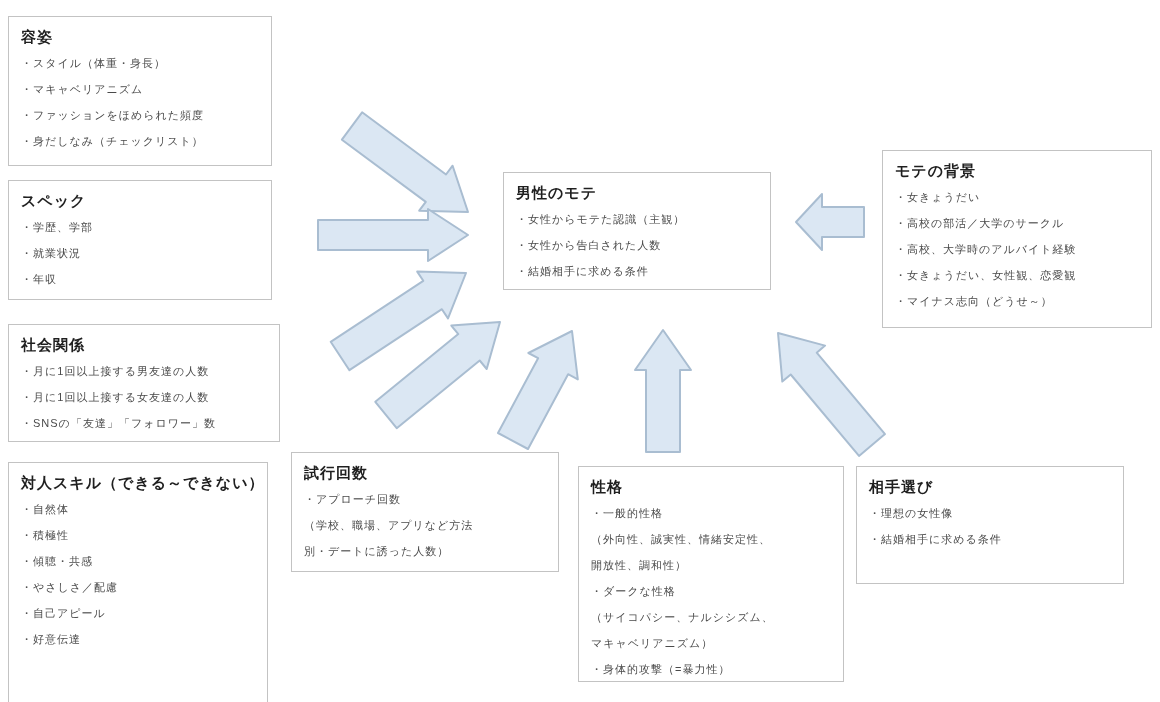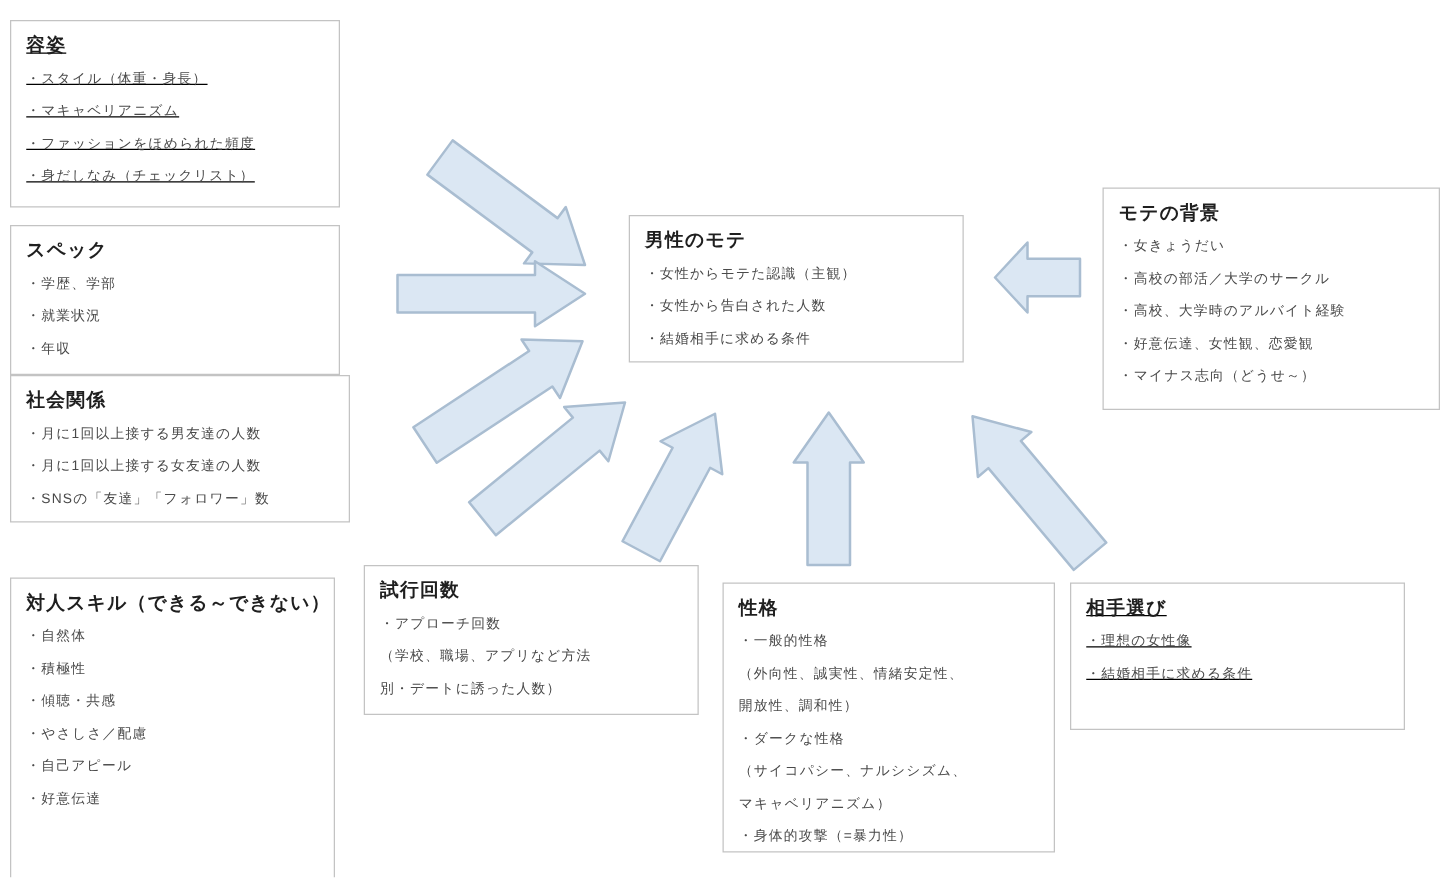--- a/index.html
+++ b/index.html
@@ -54,40 +54,40 @@
     <polygon class="arrow" points="341.9,139.7 425.8,201.9 419.2,210.7 468,212 452.6,165.7 446,174.5 362.1,112.3"></polygon>
     <polygon class="arrow" points="318,220 428,220 428,209 468,235 428,261 428,250 318,250"></polygon>
     <polygon class="arrow" points="349.4,370.2 441.9,309.2 448,318.4 466,273 417.2,271.6 423.3,280.8 330.7,341.8"></polygon>
     <polygon class="arrow" points="396.7,428.2 479.7,360.5 486.7,369 500,322 451.3,325.6 458.3,334.1 375.3,401.8"></polygon>
     <polygon class="arrow" points="528,449 568.1,374.2 577.8,379.4 572,331 528.4,353 538.1,358.2 498,433"></polygon>
     <polygon class="arrow" points="680,452 680,370 691,370 663,330 635,370 646,370 646,452"></polygon>
     <polygon class="arrow" points="885,434.1 816.7,352.7 825.1,345.6 778,333 782.3,381.6 790.7,374.5 859,455.9"></polygon>
     <polygon class="arrow" points="864,207 822,207 822,194 796,222 822,250 822,237 864,237"></polygon>
   </svg>
 
-  <div class="box" style="left:8px; top:16px; width:264px; height:150px;text-decoration:underline;">
+  <div class="box" style="left:8px; top:16px; width:264px; height:150px;">
     <div class="box-title">容姿</div>
     <div class="box-items">
         <div class="line">・スタイル（体重・身長）</div>
         <div class="line">・マキャベリアニズム</div>
         <div class="line">・ファッションをほめられた頻度</div>
         <div class="line">・身だしなみ（チェックリスト）</div>
       </div>
   </div>
 
   <div class="box" style="left:8px; top:180px; width:264px; height:120px;">
     <div class="box-title">スペック</div>
     <div class="box-items">
         <div class="line">・学歴、学部</div>
         <div class="line">・就業状況</div>
         <div class="line">・年収</div>
       </div>
   </div>
 
-  <div class="box" style="left:8px; top:300px; width:272px; height:118px;">
+  <div class="box" style="left:8px; top:324px; width:272px; height:118px;">
     <div class="box-title">社会関係</div>
     <div class="box-items">
         <div class="line">・月に1回以上接する男友達の人数</div>
         <div class="line">・月に1回以上接する女友達の人数</div>
         <div class="line">・SNSの「友達」「フォロワー」数</div>
       </div>
   </div>
 
   <div class="box" style="left:8px; top:462px; width:260px; height:264px;">
     <div class="box-title">対人スキル（できる～できない）</div>
@@ -109,21 +109,21 @@
         <div class="line">・結婚相手に求める条件</div>
       </div>
   </div>
 
   <div class="box" style="left:882px; top:150px; width:270px; height:178px;">
     <div class="box-title">モテの背景</div>
     <div class="box-items">
         <div class="line">・女きょうだい</div>
         <div class="line">・高校の部活／大学のサークル</div>
         <div class="line">・高校、大学時のアルバイト経験</div>
-        <div class="line">・好意伝達、女性観、恋愛観</div>
+        <div class="line">・女きょうだい、女性観、恋愛観</div>
         <div class="line">・マイナス志向（どうせ～）</div>
       </div>
   </div>
 
   <div class="box" style="left:291px; top:452px; width:268px; height:120px;">
     <div class="box-title">試行回数</div>
     <div class="box-items">
         <div class="line">・アプローチ回数</div>
         <div class="line">（学校、職場、アプリなど方法</div>
         <div class="line">別・デートに誘った人数）</div>
@@ -136,21 +136,21 @@
         <div class="line">・一般的性格</div>
         <div class="line">（外向性、誠実性、情緒安定性、</div>
         <div class="line">開放性、調和性）</div>
         <div class="line">・ダークな性格</div>
         <div class="line">（サイコパシー、ナルシシズム、</div>
         <div class="line">マキャベリアニズム）</div>
         <div class="line">・身体的攻撃（=暴力性）</div>
       </div>
   </div>
 
-  <div class="box" style="left:856px; top:466px; width:268px; height:118px;text-decoration:underline;">
+  <div class="box" style="left:856px; top:466px; width:268px; height:118px;">
     <div class="box-title">相手選び</div>
     <div class="box-items">
         <div class="line">・理想の女性像</div>
         <div class="line">・結婚相手に求める条件</div>
       </div>
   </div>
 
 </div>
 
 </body></html>

